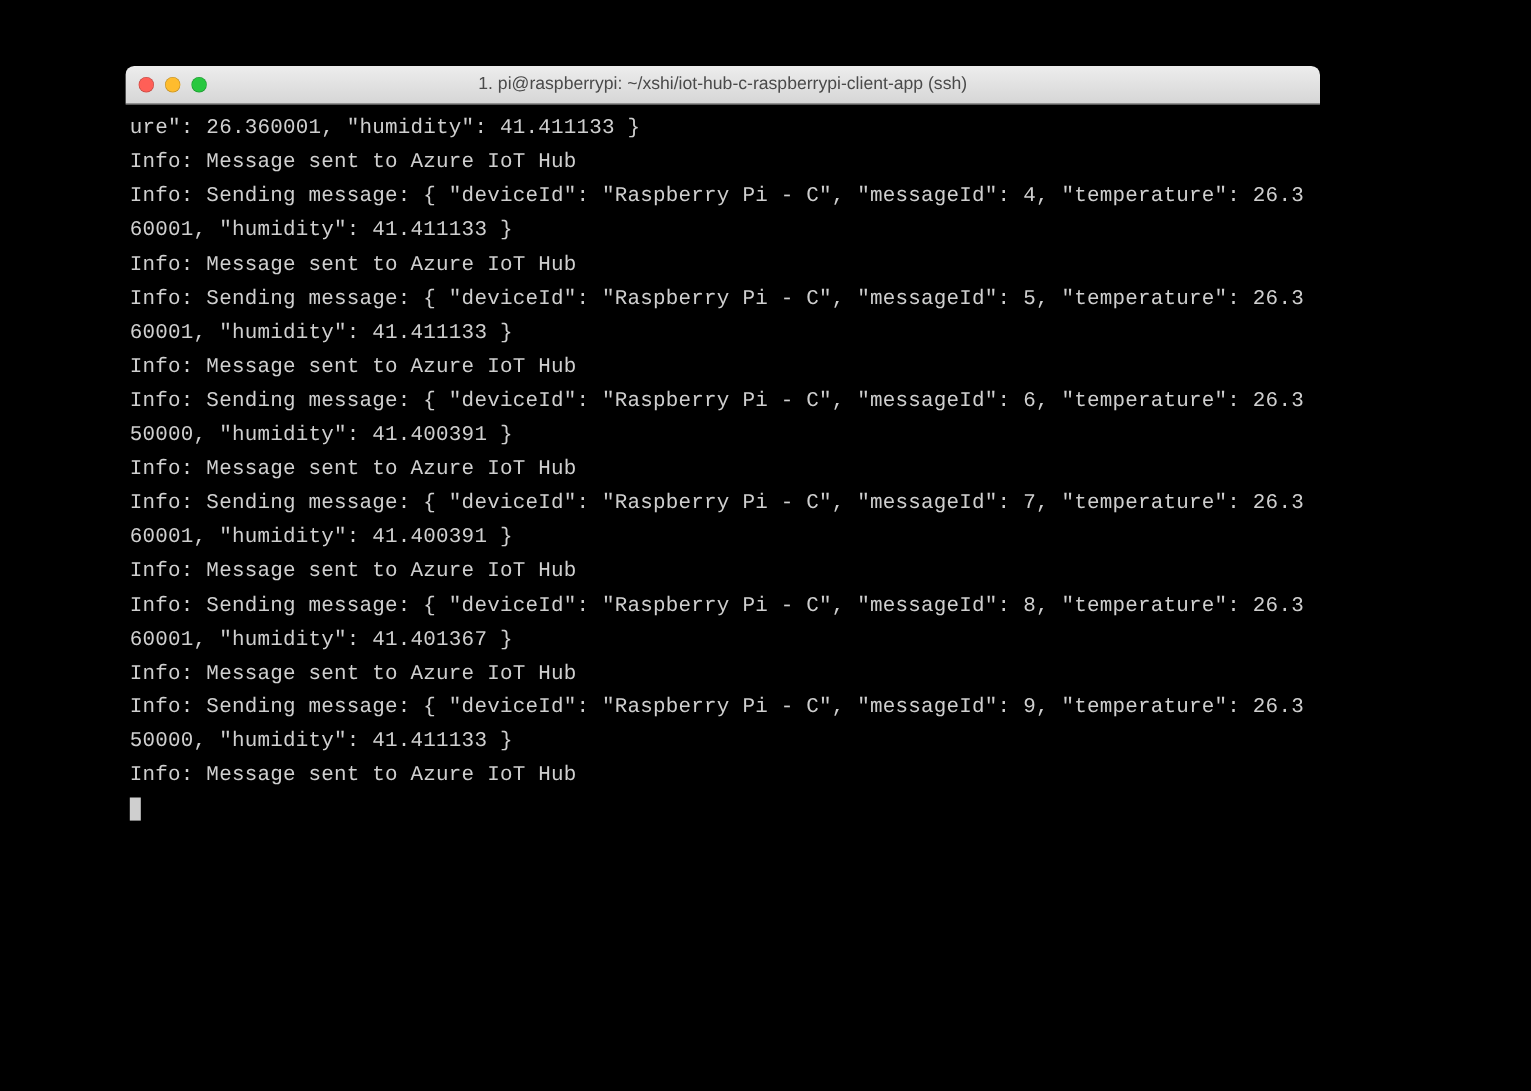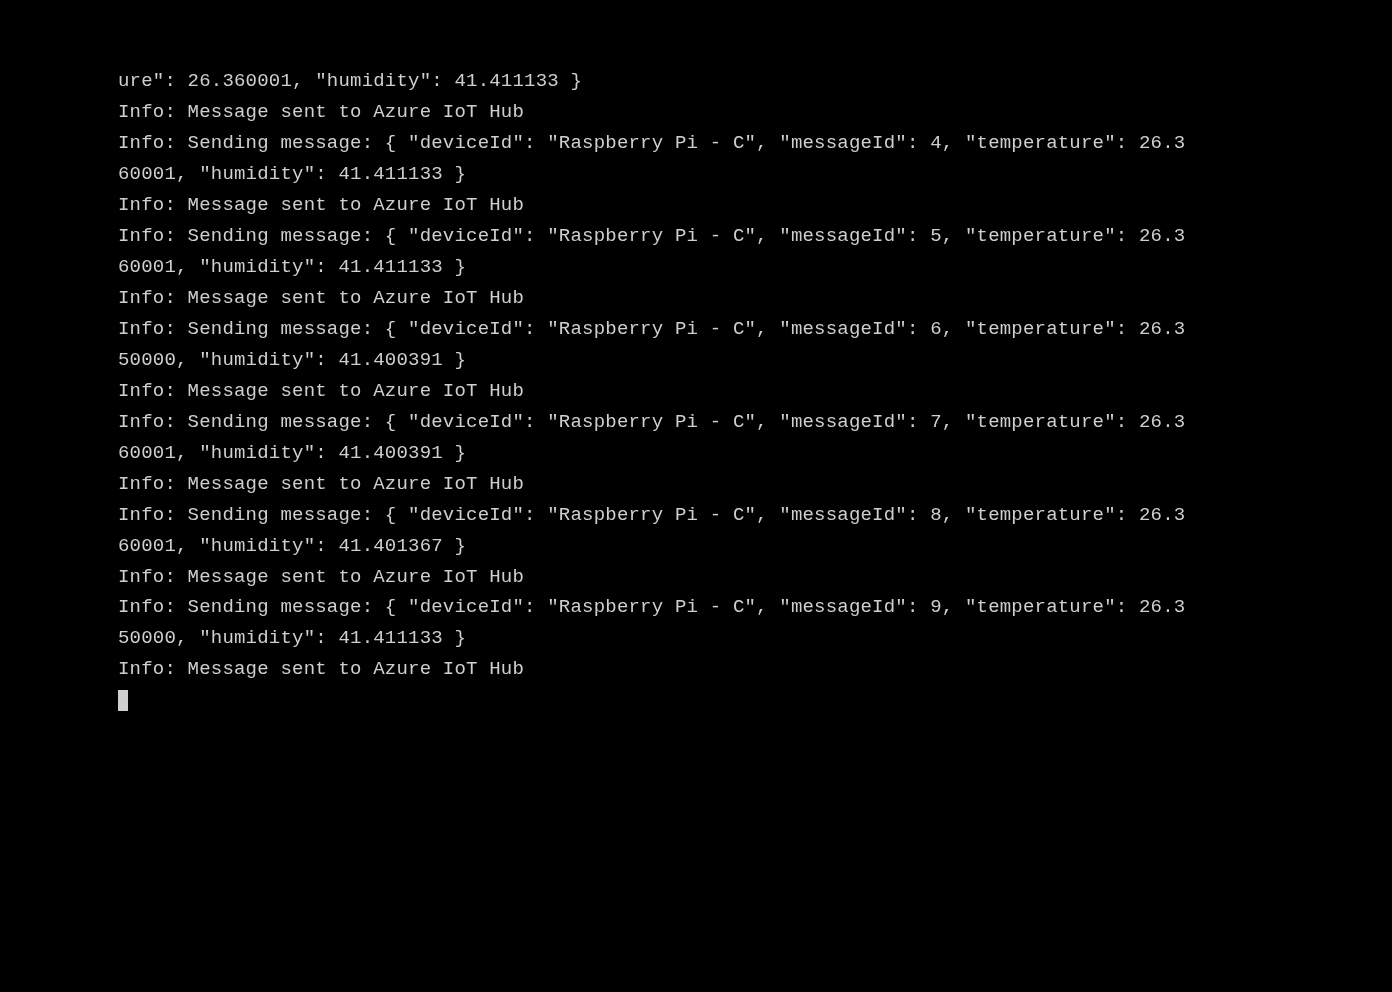--- a/index.html
+++ b/index.html
@@ -77,20 +77,28 @@
     width: 10px;
     height: 21px;
     background: #cfcfcf;
     vertical-align: text-bottom;
   }
 </style>
 </head>
 <body>
 
 <div class="window">
+  <div class="titlebar">
+    <div class="traffic-lights">
+      <div class="tl red"></div>
+      <div class="tl yellow"></div>
+      <div class="tl green"></div>
+    </div>
+    <div class="title">1. pi@raspberrypi: ~/xshi/iot-hub-c-raspberrypi-client-app (ssh)</div>
+  </div>
   <div class="terminal" id="terminal">ure": 26.360001, "humidity": 41.411133 }
 Info: Message sent to Azure IoT Hub
 Info: Sending message: { "deviceId": "Raspberry Pi - C", "messageId": 4, "temperature": 26.360001, "humidity": 41.411133 }
 Info: Message sent to Azure IoT Hub
 Info: Sending message: { "deviceId": "Raspberry Pi - C", "messageId": 5, "temperature": 26.360001, "humidity": 41.411133 }
 Info: Message sent to Azure IoT Hub
 Info: Sending message: { "deviceId": "Raspberry Pi - C", "messageId": 6, "temperature": 26.350000, "humidity": 41.400391 }
 Info: Message sent to Azure IoT Hub
 Info: Sending message: { "deviceId": "Raspberry Pi - C", "messageId": 7, "temperature": 26.360001, "humidity": 41.400391 }
 Info: Message sent to Azure IoT Hub

